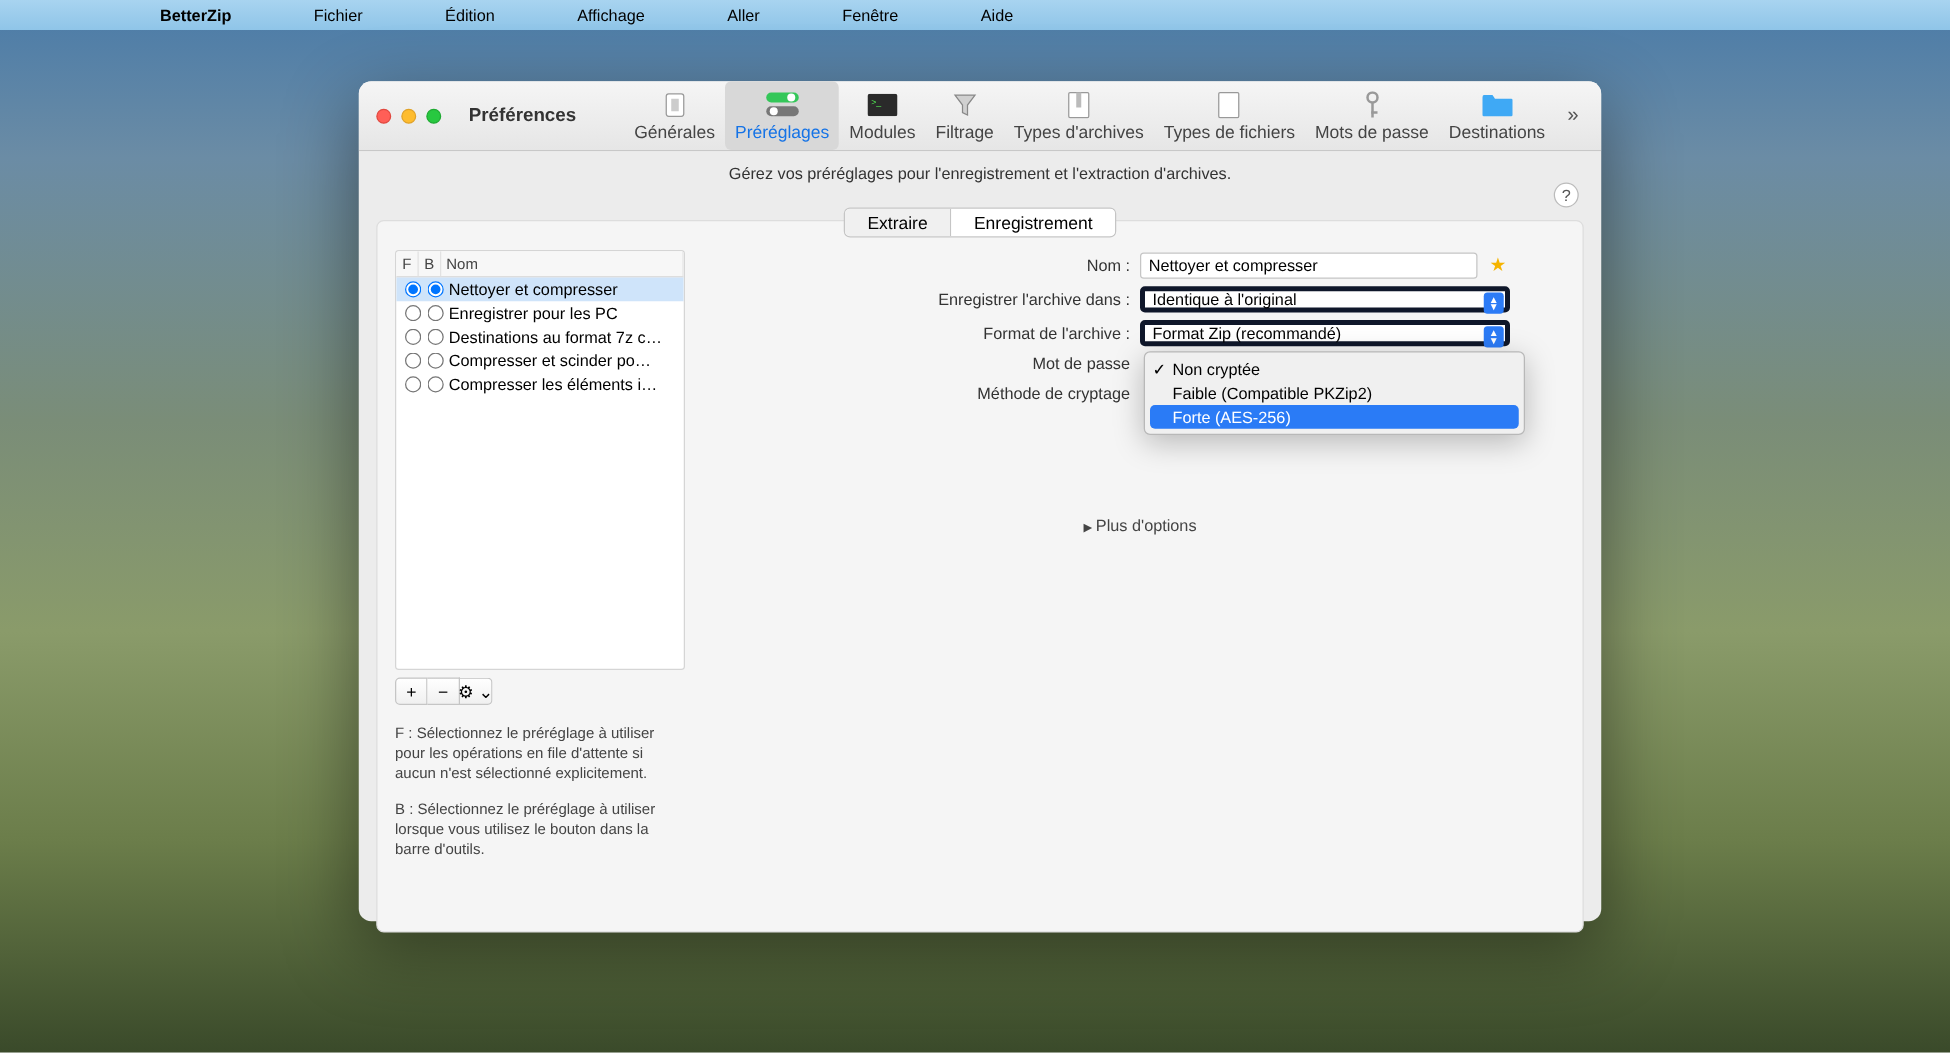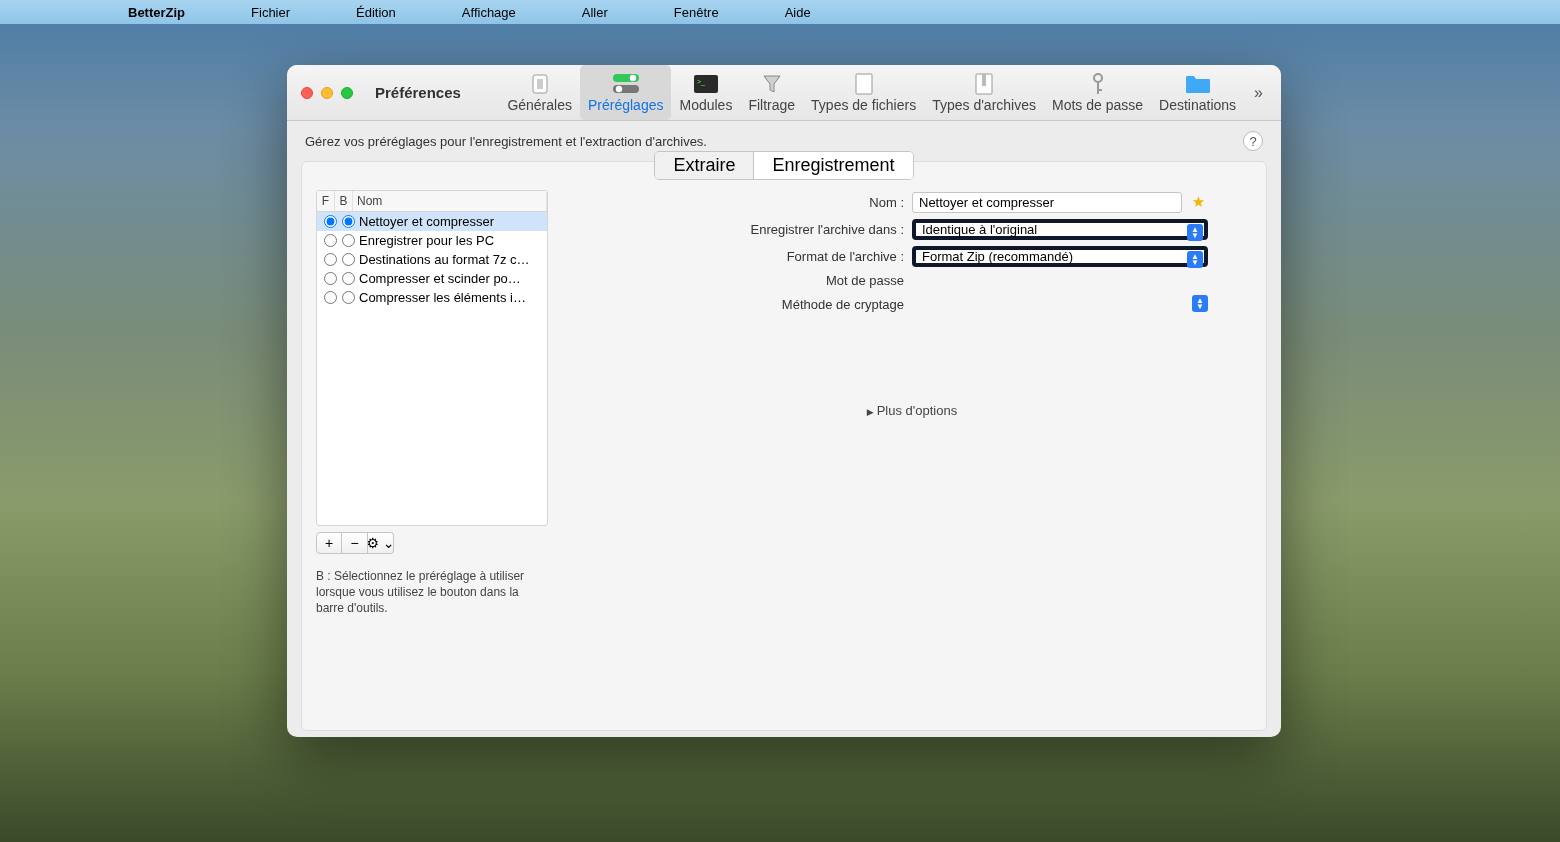--- a/index.html
+++ b/index.html
@@ -86,20 +86,21 @@
 }
 .tool-label { font-size: 14px; }
 .tool-overflow {
   display: flex; align-items: center; font-size: 16px; padding: 0 10px; color: #555;
 }
 .desc-row {
   display: flex;
   align-items: center;
   padding: 10px 18px 4px 18px;
   color: #333;
+  flex-direction: column;
 }
 .help-btn {
   margin-left: auto;
   width: 20px; height: 20px;
   border-radius: 50%;
   border: 1px solid #bbb;
   background: #fff;
   font-size: 13px;
   display: flex; align-items: center; justify-content: center;
   color: #555;
@@ -119,21 +120,21 @@
   width: fit-content;
   border: 1px solid #c5c5c5;
   border-radius: 5px;
   overflow: hidden;
   background: #fff;
   position: relative;
   top: -10px;
 }
 .seg-control .seg {
   padding: 3px 18px;
-  font-size: 18px;
+  font-size: 14px;
   background: #f0f0f0;
   border-right: 1px solid #c5c5c5;
   cursor: default;
 }
 .seg-control .seg:last-child { border-right: none; }
 .seg-control .seg.active { background: #fff; }
 .left-col {
   float: left;
   width: 232px;
 }
@@ -354,32 +355,32 @@
           <svg width="20" height="20">
               <path d="M2 2 L18 2 L12 10 L12 18 L8 16 L8 10 Z" fill="#d0d0d0" stroke="#888"></path>
             </svg>
         </div>
         <div class="tool-label">Filtrage</div>
       </div>
       <div class="tool-item">
         <div class="tool-icon">
           <svg width="18" height="22">
               <rect x="1" y="1" width="16" height="20" rx="1" fill="#fff" stroke="#999"></rect>
-            </svg>
-        </div>
-        <div class="tool-label">Types de fichiers</div>
+              <rect x="7" y="1" width="4" height="12" fill="#bbb"></rect>
+            </svg>
+        </div>
+        <div class="tool-label">Types d'archives</div>
       </div>
       <div class="tool-item">
         <div class="tool-icon">
           <svg width="18" height="22">
               <rect x="1" y="1" width="16" height="20" rx="1" fill="#fff" stroke="#999"></rect>
-              <rect x="7" y="1" width="4" height="12" fill="#bbb"></rect>
-            </svg>
-        </div>
-        <div class="tool-label">Types d'archives</div>
+            </svg>
+        </div>
+        <div class="tool-label">Types de fichiers</div>
       </div>
       <div class="tool-item">
         <div class="tool-icon">
           <svg width="12" height="22">
               <circle cx="6" cy="5" r="4" fill="none" stroke="#999" stroke-width="2"></circle>
               <rect x="5" y="9" width="2" height="12" fill="#999"></rect>
               <rect x="5" y="16" width="5" height="2" fill="#999"></rect>
             </svg>
         </div>
         <div class="tool-label">Mots de passe</div>
@@ -461,20 +462,21 @@
         </div>
       </div>
 
       <div class="row-buttons">
         <button>+</button>
         <button>−</button>
         <button><span>⚙︎</span>&nbsp;<span>⌄</span></button>
       </div>
 
       <div class="help-text">
+        <p>F : Sélectionnez le préréglage à utiliser pour les opérations en file d'attente si aucun n'est sélectionné explicitement.</p>
         <p>B : Sélectionnez le préréglage à utiliser lorsque vous utilisez le bouton dans la barre d'outils.</p>
       </div>
     </div>
 
     <div class="right-col">
       <div class="form-row">
         <div class="form-label">Nom :</div>
         <div class="form-input">
           <input class="text-input" value="Nettoyer et compresser" style="">
           <span class="star">★</span>
@@ -510,15 +512,20 @@
           </div>
           <span class="chev" style="position:absolute;right:44px;top:1px;width:16px;height:17px;background:#2c7bf6;border-radius:3px;color:#fff;font-size:8px;display:flex;flex-direction:column;align-items:center;justify-content:center;line-height:6px;">▲<br>▼</span>
         </div>
       </div>
 
       <div class="more-opts">
         <span class="tri">▶</span><span>Plus d'options</span>
       </div>
     </div>
 
+    <div class="dropdown-menu" style="left:613px; top:104px;">
+      <div class="mi checked">Non cryptée</div>
+      <div class="mi">Faible (Compatible PKZip2)</div>
+      <div class="mi highlight">Forte (AES-256)</div>
+    </div>
 
   </div>
 </div>
 
 </body></html>

